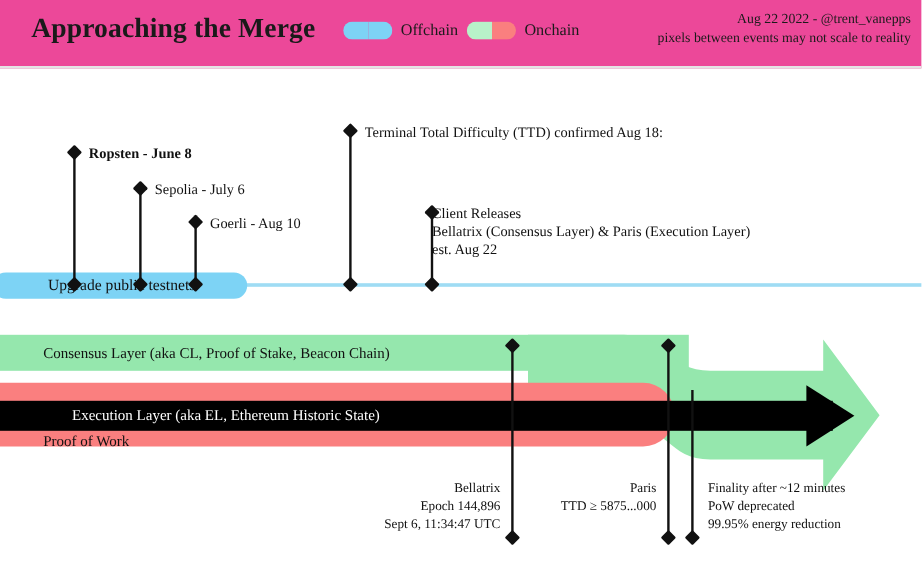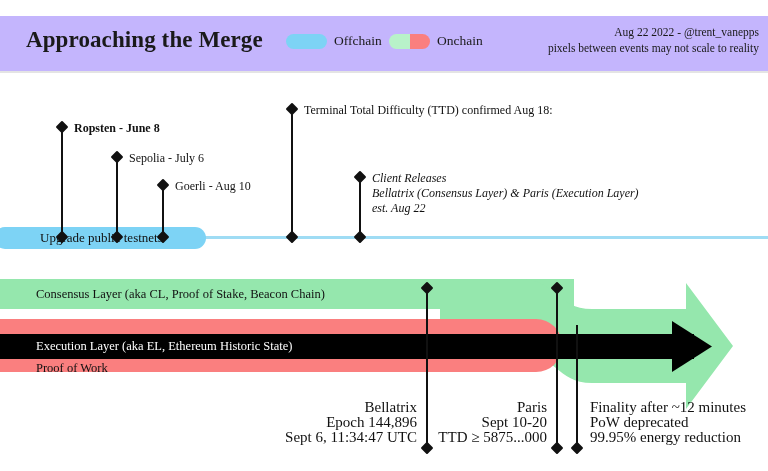--- a/index.html
+++ b/index.html
@@ -13,22 +13,21 @@
     position: relative; overflow: hidden;
     font-family: "Liberation Serif", "DejaVu Serif", serif;
     color: #1a1a1a;
   }
 
   
   #header {
     position: absolute; left: 0; top: 0;
     width: 768px; height: 57px;
     border-bottom: 2px solid #e4e4e4;
-    background: #c4b5fd;
-    margin-top: 16px;
+    background: #ec4899;
   }
   #page-title {
     position: absolute; left: 26px; top: 11px;
     font-size: 23px; font-weight: 700;
     letter-spacing: .1px; white-space: nowrap;
   }
   .legend-item { position: absolute; top: 17px; height: 18px; }
   #legend-offchain { left: 286px; }
   #legend-onchain  { left: 389px; }
   .legend-swatch {
@@ -92,26 +91,26 @@
     border-top-right-radius: 26px; border-bottom-right-radius: 26px;
   }
   #band-el {
     position: absolute; left: -6px; top: 277px;
     width: 700px; height: 25px; background: #000000;
   }
   .band-label {
     position: absolute; font-size: 12.5px; color: #111;
     white-space: nowrap;
   }
-  .band-label.on-dark { color: #ffffff; }
+  .band-label.on-dark { color: #ffffff; margin-left: 24px; }
 
   #merge-svg { position: absolute; left: 0; top: 0; width: 768px; height: 414px; }
 
   
-  .note { position: absolute; font-size: 15px; line-height: 15px; color: #111; }
+  .note { position: absolute; font-size: 11px; line-height: 15px; color: #111; }
   .note .ln { white-space: nowrap; }
 </style>
 </head>
 <body>
 
 <div id="header">
 
   <div id="page-title">Approaching the Merge</div>
 
   <div class="legend-item" id="legend-offchain">
@@ -205,41 +204,40 @@
   <div class="stem" style="left:291px; top:52px; height:128px;"></div>
   <div class="diamond" style="left:292px; top:52px;"></div>
   <div class="diamond" style="left:292px; top:180px;"></div>
   <div class="evt-label" style="left:304px; top:46px;">
     <div>Terminal Total Difficulty (TTD) confirmed Aug 18:</div>
   </div>
 
   <div class="stem" style="left:359px; top:120px; height:60px;"></div>
   <div class="diamond" style="left:360px; top:120px;"></div>
   <div class="diamond" style="left:360px; top:180px;"></div>
-  <div class="evt-label" style="left:372px; top:114px;font-style:italic;">
+  <div class="evt-label" style="left:360px; top:114px;">
     <div>Client Releases</div>
     <div>Bellatrix (Consensus Layer) &amp; Paris (Execution Layer)</div>
     <div>est. Aug 22</div>
   </div>
 
   <div class="diamond" style="left:427px; top:231px;"></div>
   <div class="stem" style="left:426px; top:231px; height:160px;"></div>
   <div class="diamond" style="left:427px; top:391px;"></div>
   <div class="note right-align" style="left:247px; top:343px; width:170px; text-align:right;">
     <div class="ln">Bellatrix</div>
     <div class="ln">Epoch 144,896</div>
     <div class="ln">Sept 6, 11:34:47 UTC</div>
   </div>
 
   <div class="diamond" style="left:557px; top:231px;"></div>
   <div class="stem" style="left:556px; top:231px; height:160px;"></div>
   <div class="diamond" style="left:557px; top:391px;"></div>
   <div class="note right-align" style="left:397px; top:343px; width:150px; text-align:right;">
     <div class="ln">Paris</div>
-    <div class="ln">Sept 10-20</div>
     <div class="ln">TTD ≥ 5875...000</div>
   </div>
 
   <div class="stem" style="left:576px; top:268px; height:123px;"></div>
   <div class="diamond" style="left:577px; top:391px;"></div>
   <div class="note" style="left:590px; top:343px;">
     <div class="ln">Finality after ~12 minutes</div>
     <div class="ln">PoW deprecated</div>
     <div class="ln">99.95% energy reduction</div>
   </div>

